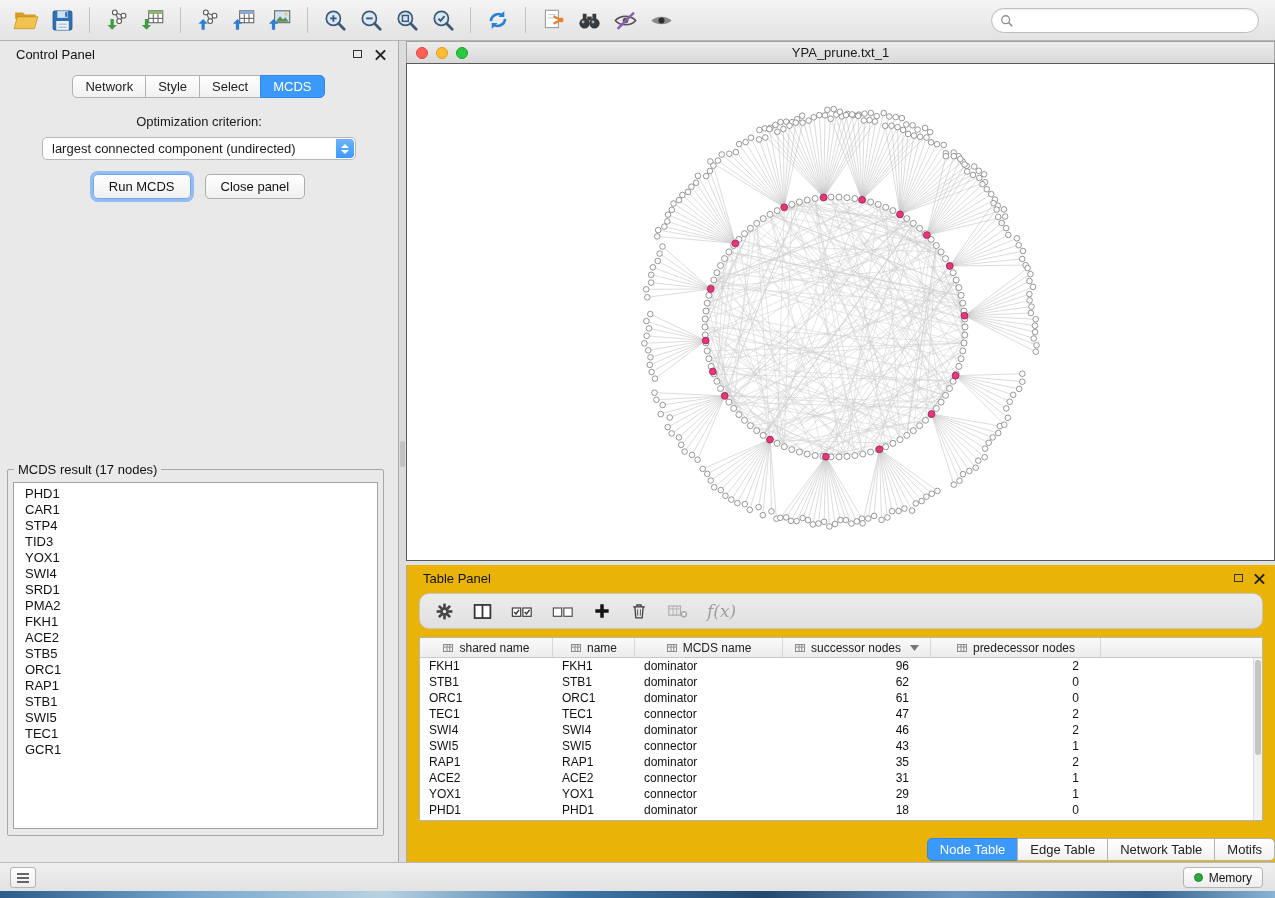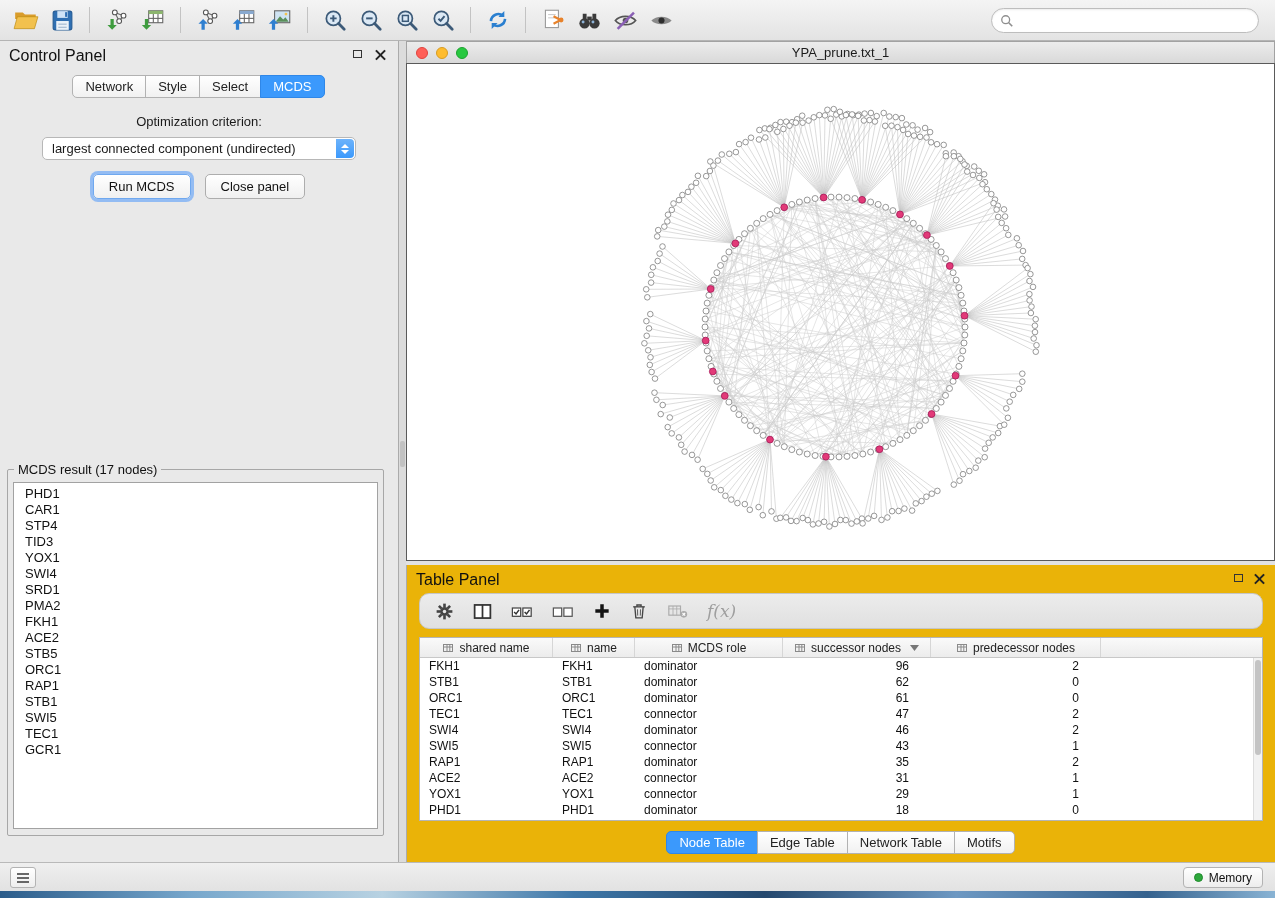--- a/index.html
+++ b/index.html
@@ -10,21 +10,21 @@
 
 #toolbar{position:absolute;left:0;top:0;width:1275px;height:41px;background:linear-gradient(#f4f4f4,#e3e3e3);border-bottom:1px solid #b4b4b4;display:flex;align-items:center;padding-left:8px;}
 .tbtn{width:36px;height:34px;display:flex;align-items:center;justify-content:center;border-radius:4px;cursor:default;}
 .tsep{width:1px;height:26px;background:#c3c3c3;margin:0 9px;}
 .search-wrap{position:absolute;right:16px;top:8px;width:268px;height:25px;background:#fff;border:1px solid #bdbdbd;border-radius:13px;display:flex;align-items:center;padding-left:8px;box-shadow:inset 0 1px 2px rgba(0,0,0,.08);}
 .search-wrap input{border:none;outline:none;flex:1;font-size:13px;background:transparent;font-family:inherit;}
 
 
 #control-panel{position:absolute;left:0;top:41px;width:399px;height:821px;background:#e9e9e9;border-right:1px solid #ababab;}
 .panel-header{height:24px;position:relative;}
-.panel-title{position:absolute;left:9px;top:6px;font-size:16px;color:#111;}
+.panel-title{position:absolute;left:16px;top:6px;font-size:13px;color:#111;}
 .float-ico{position:absolute;top:9px;width:9px;height:8px;border:1.4px solid #333;}
 .x-ico{position:absolute;top:8px;width:11px;height:11px;}
 .x-ico::before,.x-ico::after{content:"";position:absolute;left:-1px;top:4.5px;width:13px;height:2px;background:#222;}
 .x-ico::before{transform:rotate(45deg);}
 .x-ico::after{transform:rotate(-45deg);}
 #cp-float{right:36px;}
 #cp-close{right:12px;}
 .tab-group{display:flex;justify-content:center;margin-top:10px;}
 .seg{border:1px solid #b2b2b2;background:linear-gradient(#ffffff,#f1f1f1);padding:3px 12px;font-size:13px;margin-left:-1px;color:#222;}
 .seg:first-child{border-radius:5px 0 0 5px;}
@@ -69,21 +69,21 @@
 .thead{display:grid;grid-template-columns:133px 82px 148px 148px 170px 1fr;height:20px;background:linear-gradient(#fafafa,#ececec);border-bottom:1px solid #c8c8c8;}
 .hcell{display:flex;align-items:center;justify-content:center;gap:5px;font-size:12px;color:#222;border-right:1px solid #d6d6d6;position:relative;}
 .hcell.hfill{border-right:none;}
 .tbody{position:absolute;left:0;right:9px;top:20px;bottom:0;}
 .trow{display:grid;grid-template-columns:133px 82px 148px 148px 170px 1fr;height:16px;background:#fff;}
 .tcell{font-size:12px;line-height:16px;color:#111;white-space:nowrap;overflow:hidden;}
 .tcell.c0,.tcell.c1,.tcell.c2{padding-left:9px;text-align:left;}
 .tcell.c3,.tcell.c4{text-align:right;padding-right:22px;}
 .vscroll{position:absolute;right:0;top:20px;bottom:0;width:9px;background:#f2f2f2;border-left:1px solid #ddd;}
 .vthumb{position:absolute;left:1px;right:1px;top:2px;height:95px;background:#c4c4c4;border-radius:4px;}
-.bottom-tabs{position:absolute;left:0;right:0;top:266px;display:flex;justify-content:center;}
+.bottom-tabs{position:absolute;left:0;right:0;top:273px;display:flex;justify-content:flex-end;}
 
 
 #status-bar{position:absolute;left:0;top:862px;width:1275px;height:29px;background:linear-gradient(#efefef,#e2e2e2);border-top:1px solid #b9b9b9;}
 .list-btn{position:absolute;left:10px;top:4px;width:26px;height:21px;border:1px solid #b3b3b3;border-radius:3px;background:linear-gradient(#fff,#eee);display:flex;align-items:center;justify-content:center;}
 .memory-btn{position:absolute;right:12px;top:4px;height:21px;border:1px solid #b3b3b3;border-radius:4px;background:linear-gradient(#fff,#ededed);display:flex;align-items:center;gap:6px;padding:0 10px;font-size:12px;color:#111;}
 .memory-dot{width:9px;height:9px;border-radius:50%;background:#2ea83c;border:1px solid #1f8a2c;}
 #wallpaper-strip{position:absolute;left:0;top:891px;width:1275px;height:7px;background:linear-gradient(90deg,#2b5c8a,#77a7cc 15%,#b8d2e2 30%,#3e77a8 45%,#24486e 60%,#6d98c2 75%,#35628e 90%,#89b3d4);}
 </style>
 </head>
 <body>
@@ -1210,21 +1210,21 @@
           </svg>
         <span>name</span>
       </div>
       <div class="hcell">
         <svg class="hicon" width="12" height="12" viewBox="0 0 12 12">
             <rect x="1.5" y="2.5" width="9" height="7" fill="none" stroke="#8a8a8a"></rect>
             <line x1="1.5" y1="5" x2="10.5" y2="5" stroke="#8a8a8a"></line>
             <line x1="5" y1="2.5" x2="5" y2="9.5" stroke="#8a8a8a"></line>
             <line x1="7.8" y1="2.5" x2="7.8" y2="9.5" stroke="#8a8a8a"></line>
           </svg>
-        <span>MCDS role</span>
+        <span>MCDS name</span>
       </div>
       <div class="hcell">
         <svg class="hicon" width="12" height="12" viewBox="0 0 12 12">
             <rect x="1.5" y="2.5" width="9" height="7" fill="none" stroke="#8a8a8a"></rect>
             <line x1="1.5" y1="5" x2="10.5" y2="5" stroke="#8a8a8a"></line>
             <line x1="5" y1="2.5" x2="5" y2="9.5" stroke="#8a8a8a"></line>
             <line x1="7.8" y1="2.5" x2="7.8" y2="9.5" stroke="#8a8a8a"></line>
           </svg>
         <span>successor nodes</span>
         <svg width="9" height="6" viewBox="0 0 9 6" style="margin-left:4px;">

